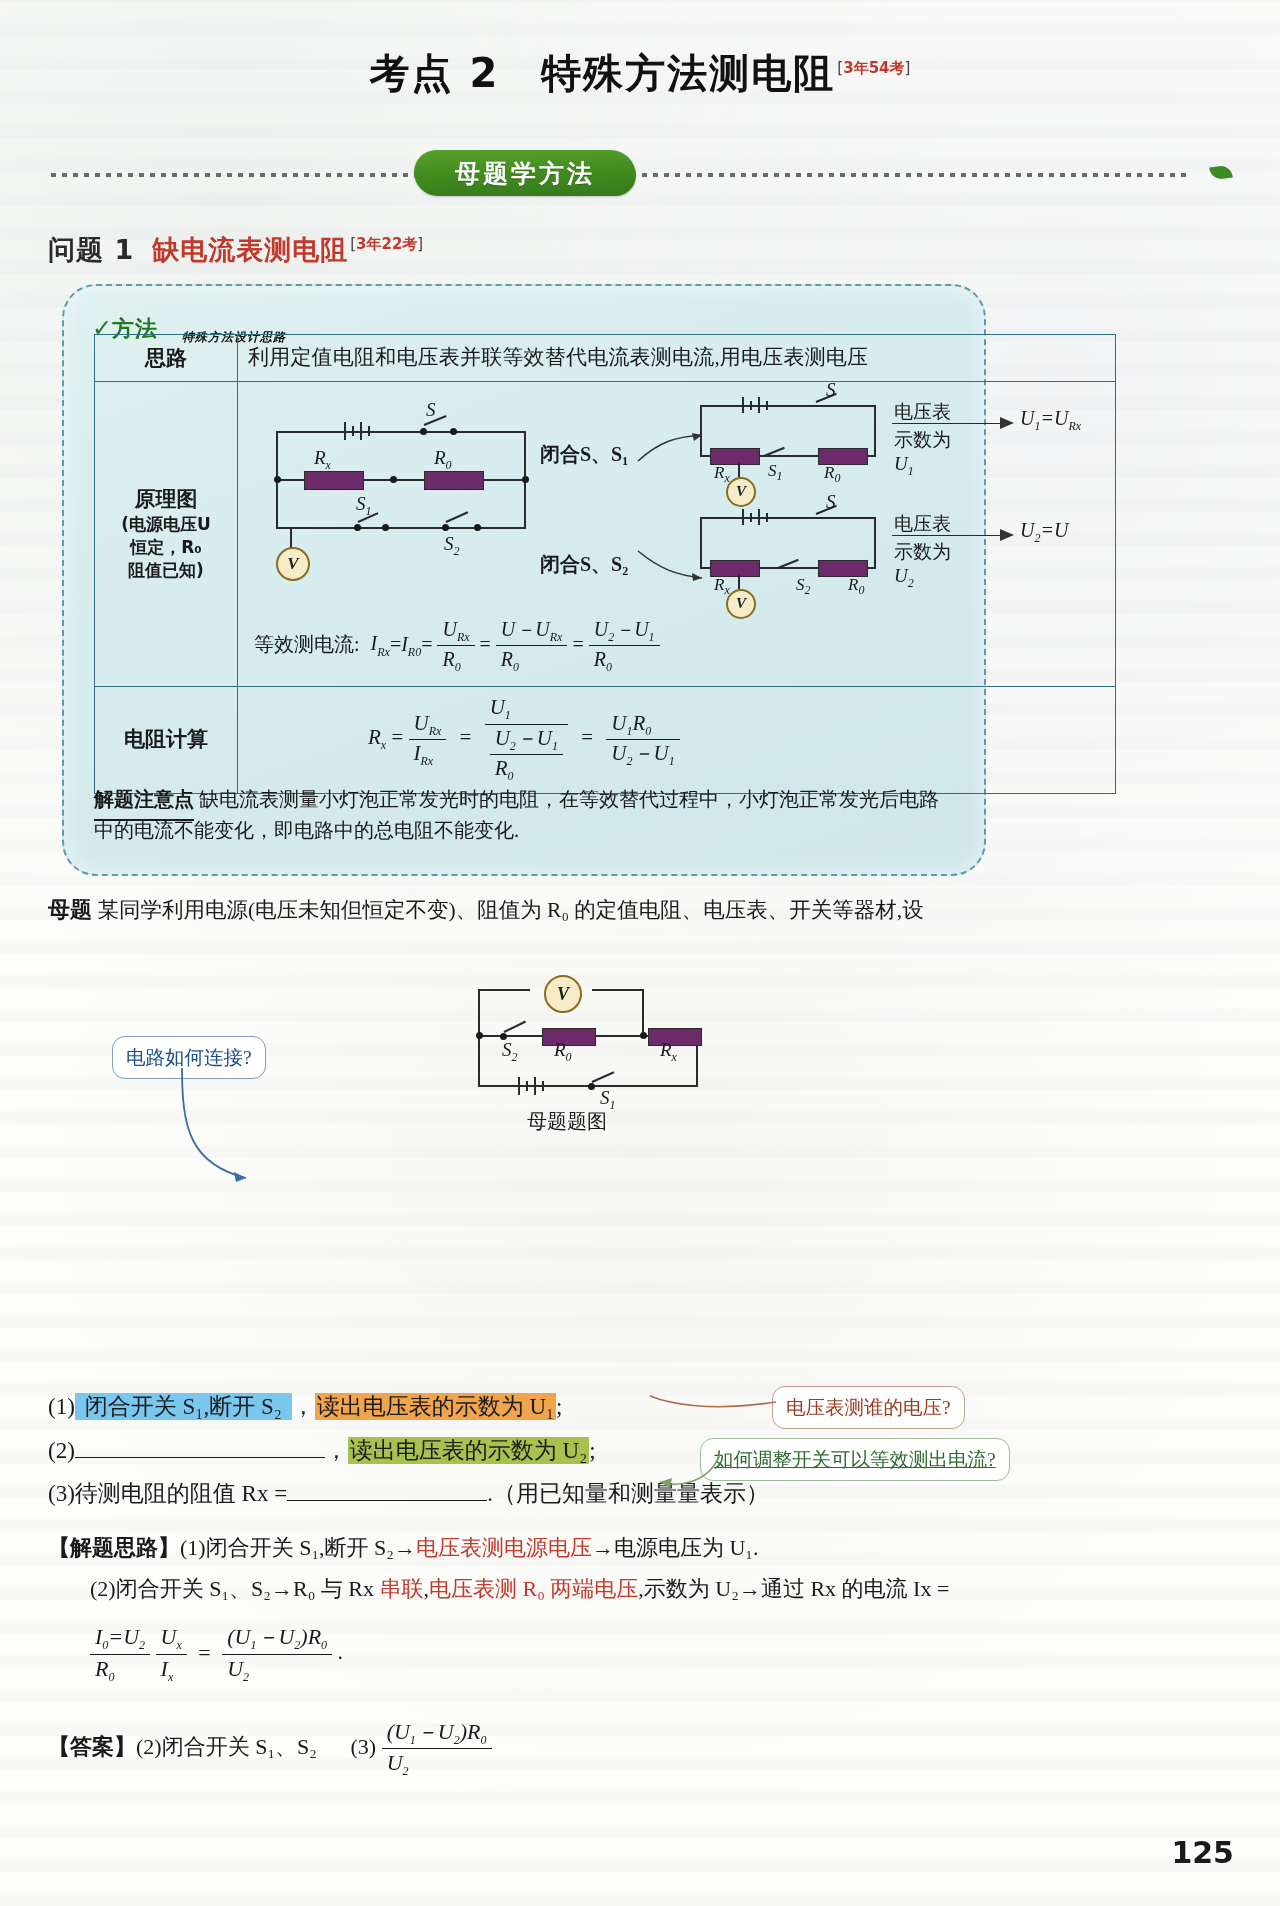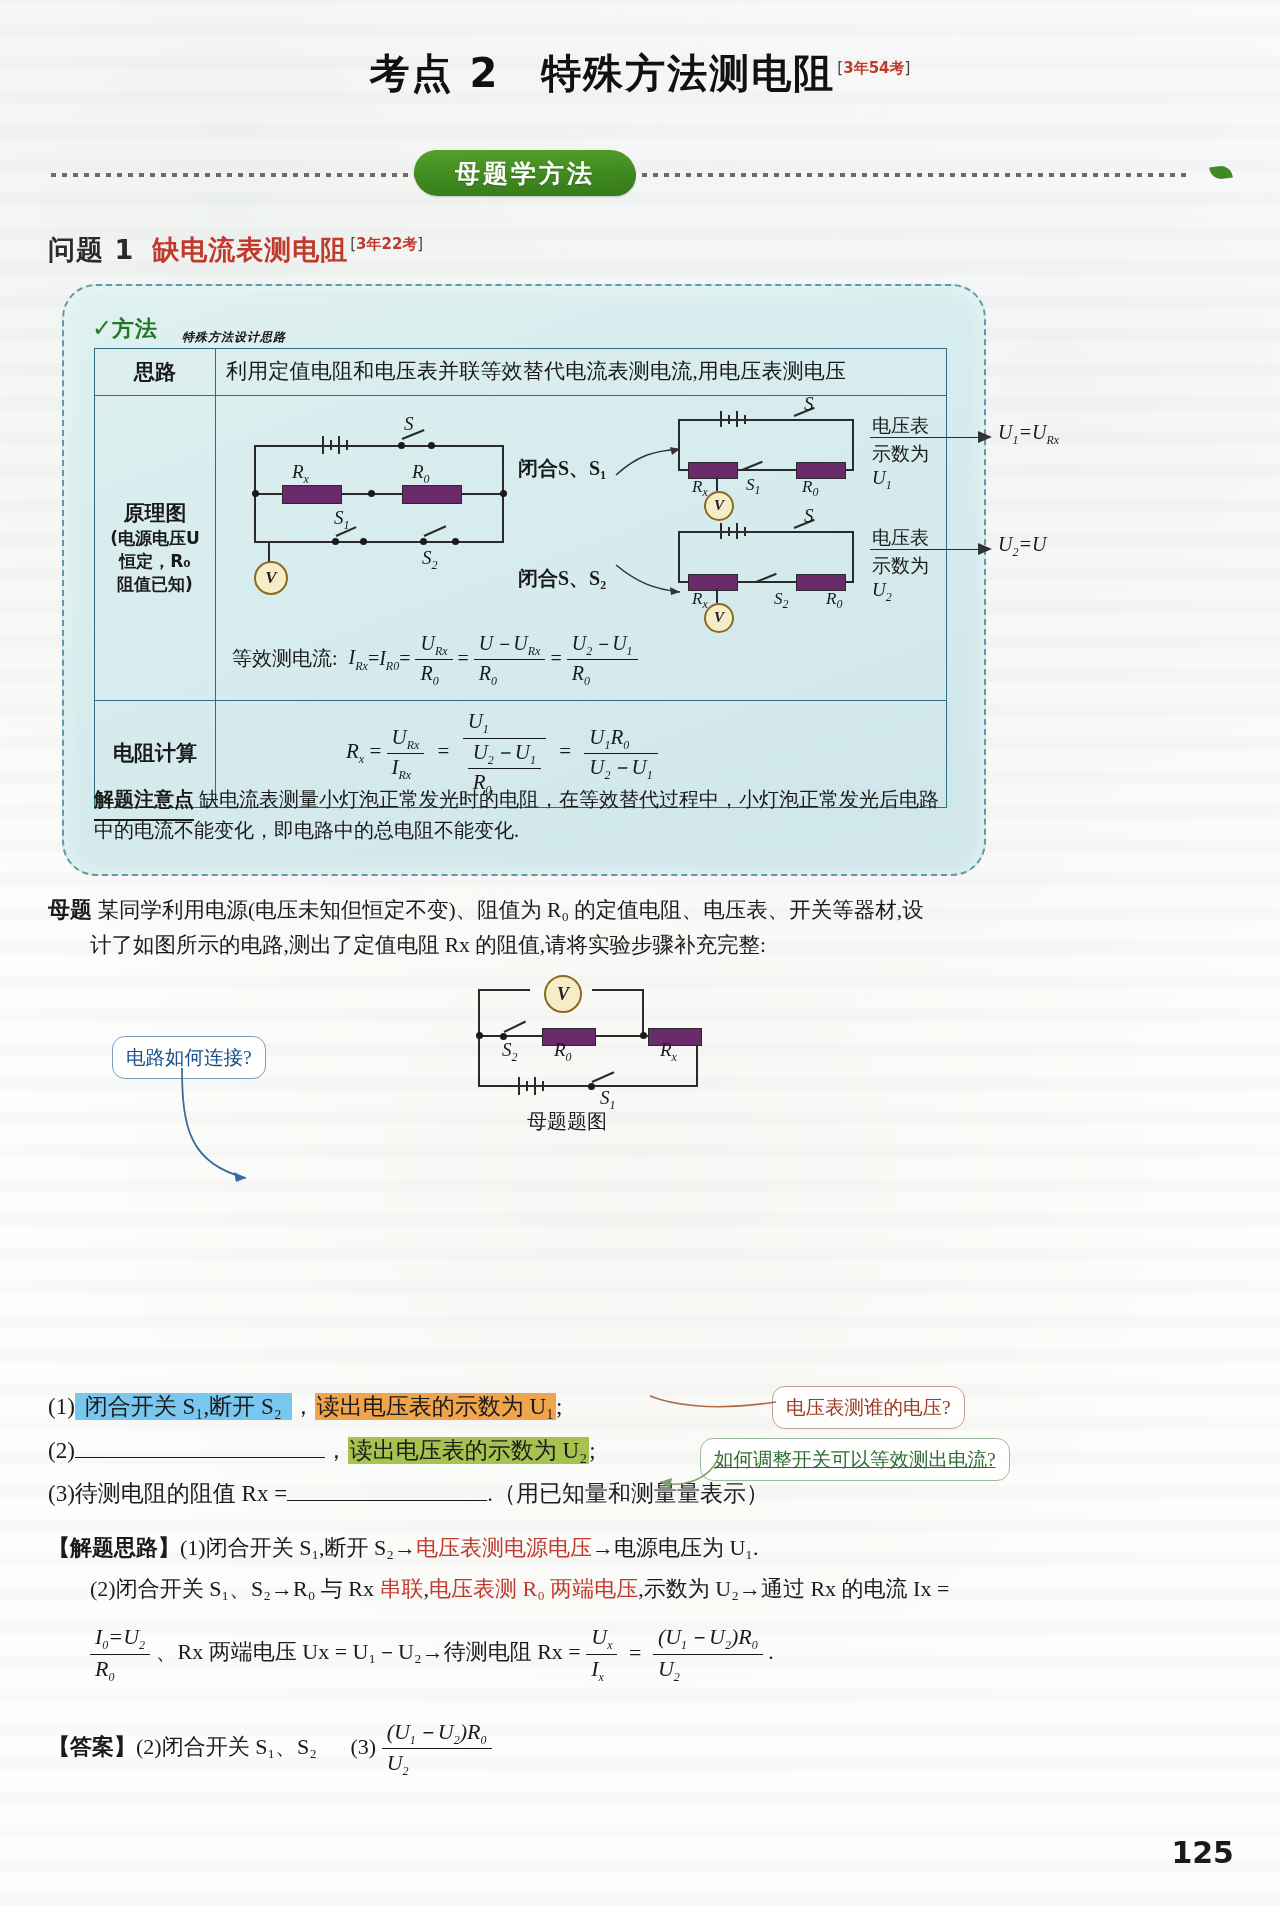--- a/index.html
+++ b/index.html
@@ -76,21 +76,21 @@
     border-radius:34px;
     box-shadow:inset 0 0 22px rgba(255,255,255,.5);
   }
   .mhead{position:absolute;left:28px;top:28px;font-size:22px;font-weight:bold;
          font-family:"DejaVu Sans","Liberation Sans",sans-serif;}
   .mhead .ck{color:#1f7a1f;font-size:24px;}
   .mhead .fa{color:#1f7a1f;letter-spacing:1px;}
   .mhead .sub{color:#111;margin-left:24px;letter-spacing:1px;}
 
   
-  .mtable{position:absolute;left:30px;top:62px;width:853px;border-collapse:collapse;}
+  .mtable{position:absolute;left:30px;top:48px;width:1022px;border-collapse:collapse;}
   .mtable td{border:1.6px solid #2f6f7d;padding:7px 10px;vertical-align:middle;}
   .mtable .lab{
     width:122px;text-align:center;font-weight:bold;font-size:21px;
     font-family:"DejaVu Sans","Liberation Sans",sans-serif;line-height:1.35;
   }
   .mtable .lab small{font-size:17px;font-weight:bold;display:block;}
   .r-text{font-size:21px;line-height:1.5;letter-spacing:.2px;}
 
   
   .wire{position:absolute;background:#2a2a2a;}
@@ -360,21 +360,20 @@
 
     <div class="note">
       <span class="k">解题注意点</span>
       <span>缺电流表测量小灯泡正常发光时的电阻，在等效替代过程中，小灯泡正常发光后电路中的电流不能变化，即电路中的总电阻不能变化.</span>
     </div>
   </div>
 
   <div class="mt">
     <span class="k">母题</span>
     <span>某同学利用电源(电压未知但恒定不变)、阻值为 R₀ 的定值电阻、电压表、开关等器材,设</span><br>
-    <span style="padding-left:42px">计了如图所示的电路,测出了定值电阻 Rx 的阻值,请将实验步骤补充完整:</span>
   </div>
 
 
   <div class="fig">
     <div class="wire" style="left:46px;top:14px;width:52px;height:2px"></div>
     <div class="wire" style="left:160px;top:14px;width:52px;height:2px"></div>
     <div class="vmeter" style="left:112px;top:0px;width:34px;height:34px;font-size:18px">
         <span>V</span>
       </div>
     <div class="wire" style="left:46px;top:14px;width:2px;height:48px"></div>
@@ -441,21 +440,20 @@
 
   <div class="sol">
     <div>
       <span class="k">【解题思路】</span><span>(1)闭合开关 S₁,断开 S₂→</span><span class="red">电压表测电源电压</span><span>→电源电压为 U₁.</span>
     </div>
     <div style="padding-left:42px">
       <span>(2)闭合开关 S₁、S₂→R₀ 与 Rx </span><span class="red">串联</span><span>,</span><span class="red">电压表测 R₀ 两端电压</span><span>,示数为 U₂→通过 Rx 的电流 Ix =</span>
     </div>
     <div style="padding-left:42px;margin-top:14px">
       <span class="frac"><span class="n"><i>I</i><span class="sub">0</span>=<i>U</i><span class="sub">2</span></span><span class="d"><i>R</i><span class="sub">0</span></span></span>
-      <span>、Rx 两端电压 Ux = U₁－U₂→待测电阻 Rx =</span>
       <span class="frac"><span class="n"><i>U</i><span class="sub">x</span></span><span class="d"><i>I</i><span class="sub">x</span></span></span>
       <span style="margin:0 6px">=</span>
       <span class="frac"><span class="n">(<i>U</i><span class="sub">1</span>－<i>U</i><span class="sub">2</span>)<i>R</i><span class="sub">0</span></span><span class="d"><i>U</i><span class="sub">2</span></span></span>
       <span>.</span>
     </div>
   </div>
 
   <div class="ans">
     <span class="k" style="font-weight:bold">【答案】</span><span>(2)闭合开关 S₁、S₂</span>
     <span style="margin-left:28px">(3)</span>

